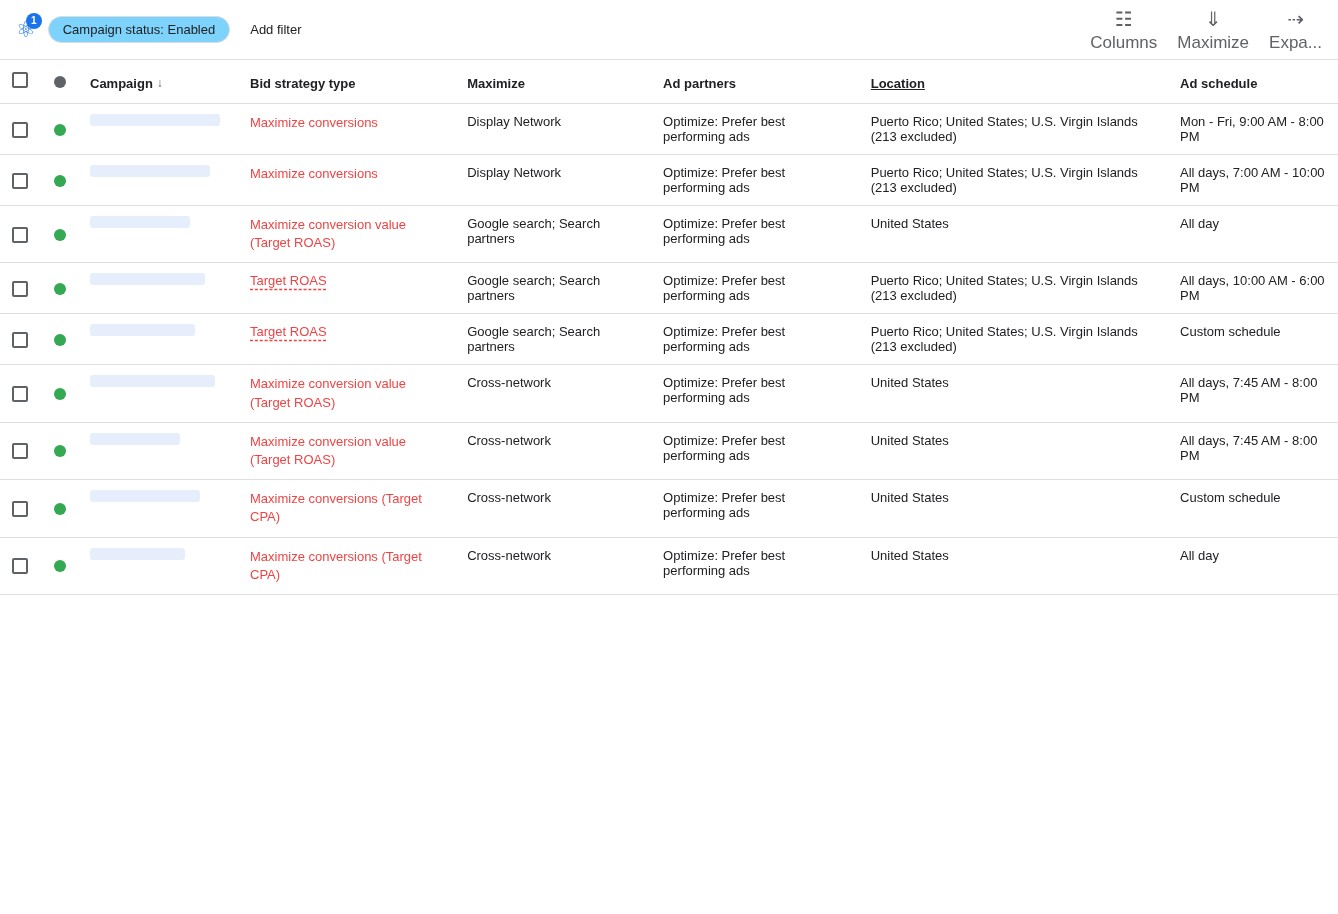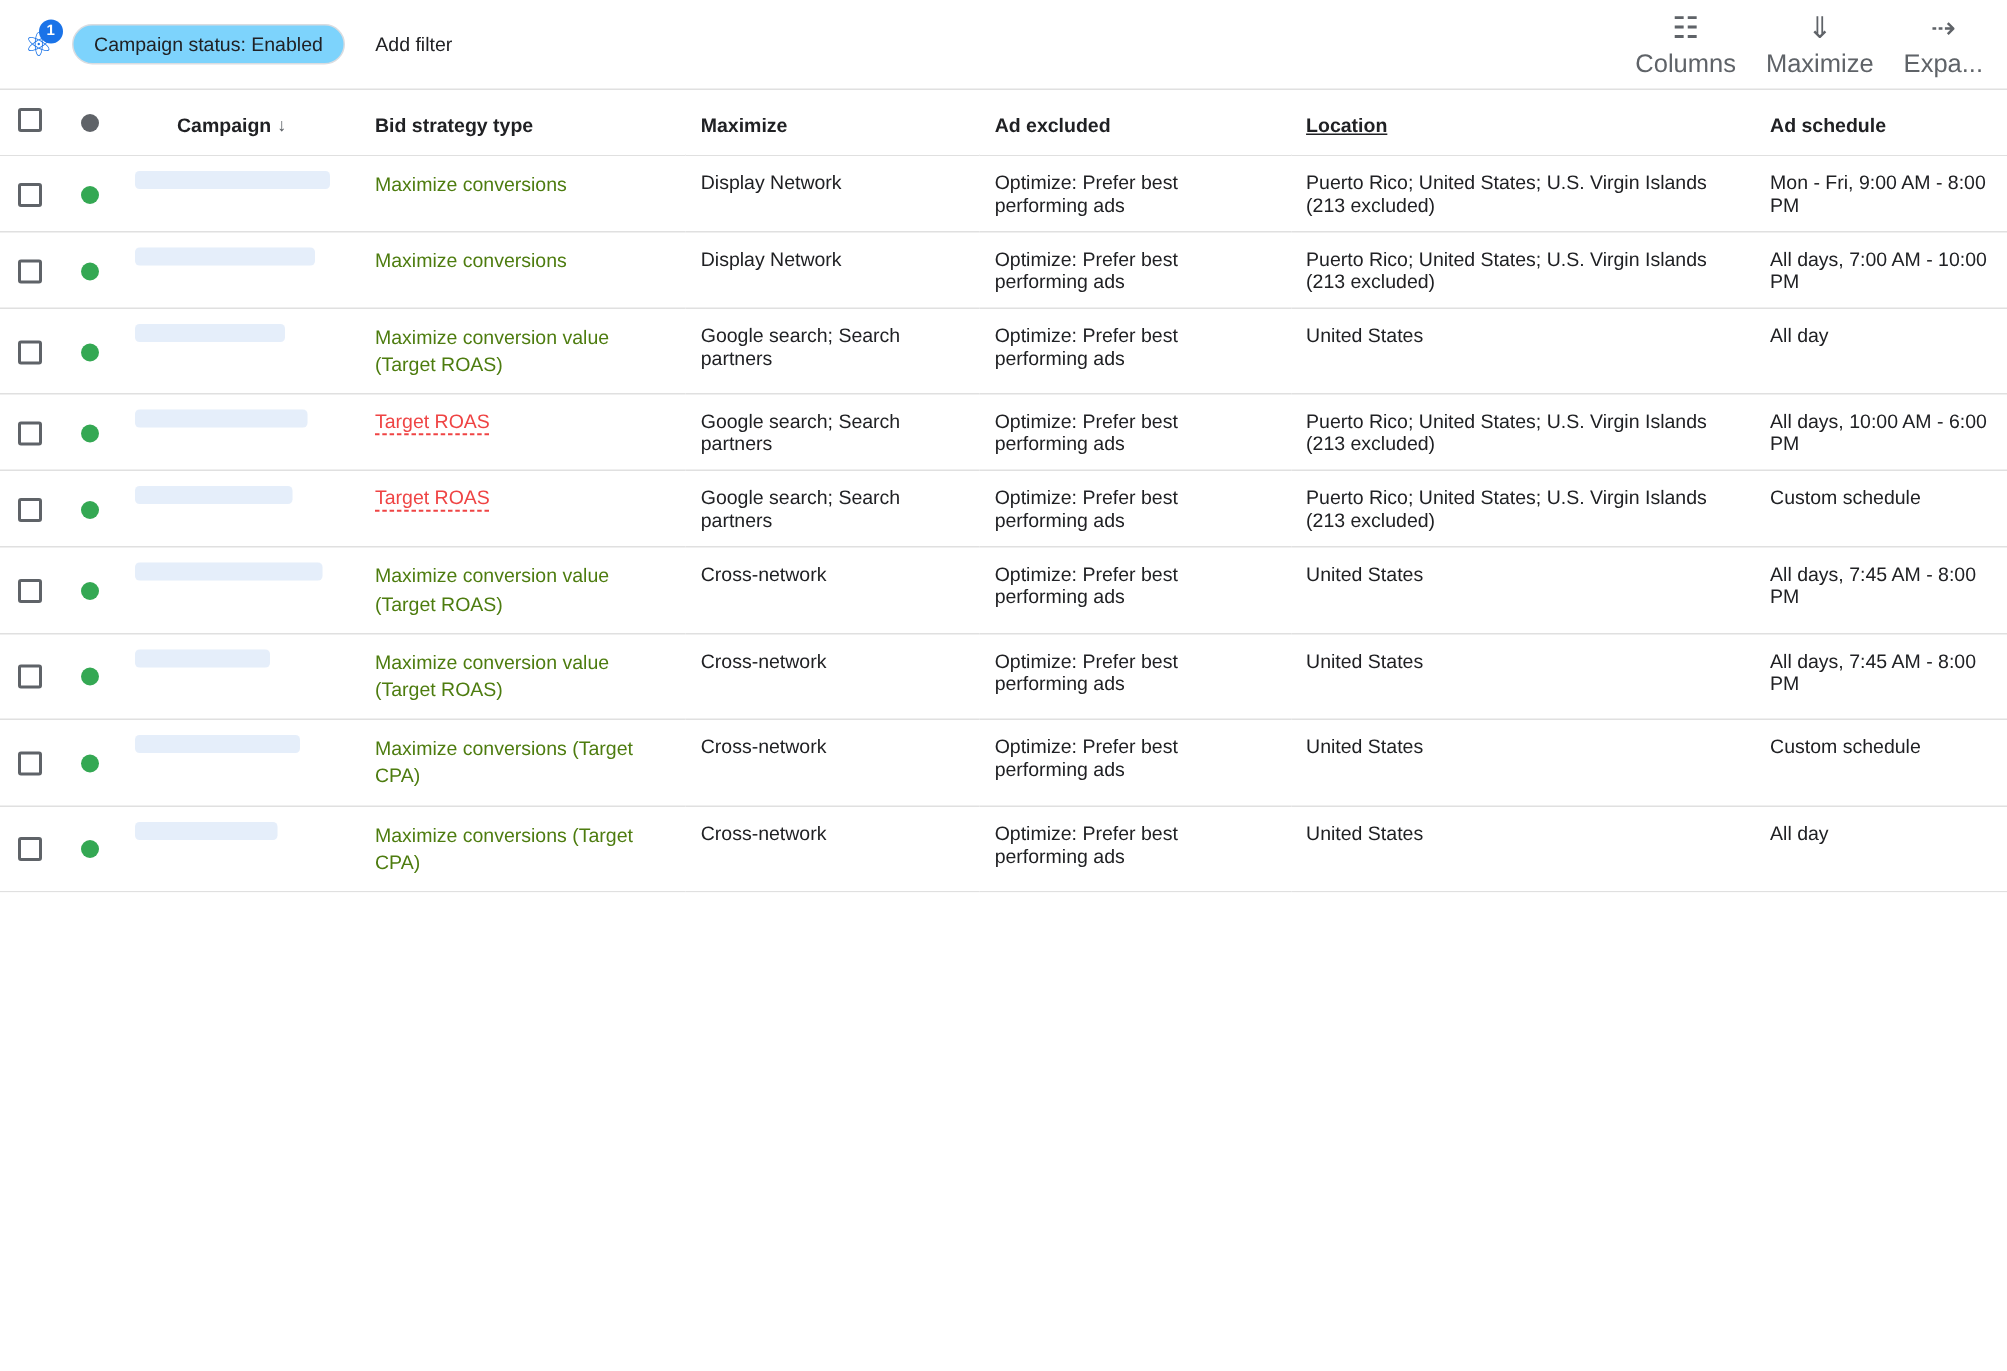--- a/index.html
+++ b/index.html
@@ -144,37 +144,36 @@
     .campaign-name {
       display: inline-block;
       width: 130px;
       height: 12px;
       background: #d4e3f7;
       border-radius: 3px;
       opacity: 0.6;
     }
 
     .bid-link {
-      color: #4d7c0f;
+      color: #ef4444;
       text-decoration: none;
       cursor: pointer;
       line-height: 1.4;
     }
 
     .target-roas {
       color: #ef4444;
       text-decoration: underline dashed;
       text-underline-offset: 3px;
       cursor: pointer;
     }
 
     .header-sort {
       display: inline-flex;
       cursor: pointer;
-      margin-left: 28px;
     }
   </style>
 </head>
 <body>
 
 <div class="toolbar">
   <div class="filter-badge">
     <span class="filter-icon">⚛</span>
     <span class="badge">1</span>
   </div>
@@ -213,21 +212,21 @@
             <span class="sort-arrow">↓</span>
           </span>
         </th>
         <th class="col-bid">
           <span>Bid strategy type</span>
         </th>
         <th class="col-networks">
           <span>Maximize</span>
         </th>
         <th class="col-adrotation">
-          <span>Ad excluded</span>
+          <span>Ad partners</span>
         </th>
         <th class="col-location">
           <span>Location</span>
         </th>
         <th class="col-adschedule">
           <span>Ad schedule</span>
         </th>
       </tr>
     </thead>
     <tbody id="table-body">

